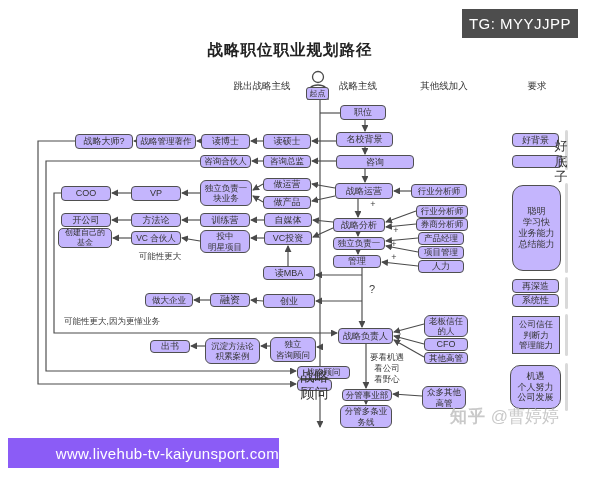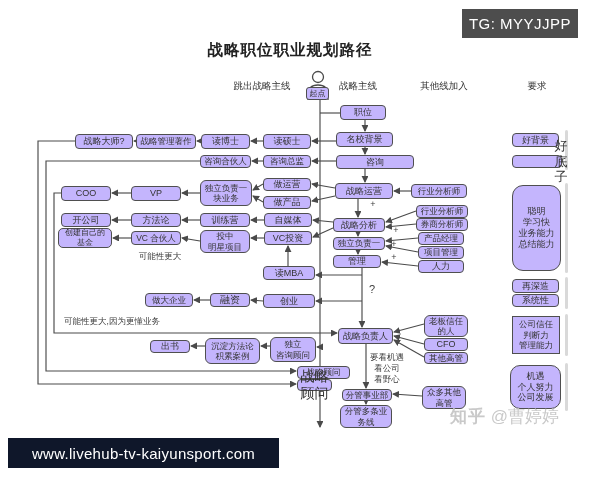--- a/index.html
+++ b/index.html
@@ -12,22 +12,22 @@
   .hdr{position:absolute;font-size:9.5px;color:#333;text-align:center;}
   .node{position:absolute;box-sizing:border-box;background:#c4b5fd;border:1.3px solid #4f4f4f;
         color:#333;display:flex;align-items:center;justify-content:center;text-align:center;
         white-space:pre-line;line-height:1.22;z-index:3;}
   .note{position:absolute;color:#3d3d3d;white-space:pre-line;text-align:center;line-height:1.3;z-index:2;}
   .bracket{position:absolute;width:3px;background:#d9d9d9;border-radius:2px;z-index:1;}
   #edges-svg, #person-svg{position:absolute;left:0;top:0;z-index:2;pointer-events:none;}
   .watermark{position:absolute;left:450px;top:405px;font-size:17px;color:#c9c9c9;z-index:4;
              white-space:nowrap;}
   .watermark b{font-weight:bold;letter-spacing:1px;}
-  .urlbar{position:absolute;left:8px;top:438px;width:271px;height:30px;background:#0f172a;color:#fff;
-          font-size:15px;display:flex;align-items:center;justify-content:center;letter-spacing:.3px;z-index:4;}
+  .urlbar{position:absolute;left:8px;top:438px;width:271px;height:30px;background:#8b5cf6;color:#fff;
+          font-size:15px;display:flex;align-items:center;justify-content:flex-end;letter-spacing:.3px;z-index:4;}
 </style>
 </head>
 <body>
 
 <div id="stage">
 
   <div class="badge">
     <span>TG: MYYJJPP</span>
   </div>
 

